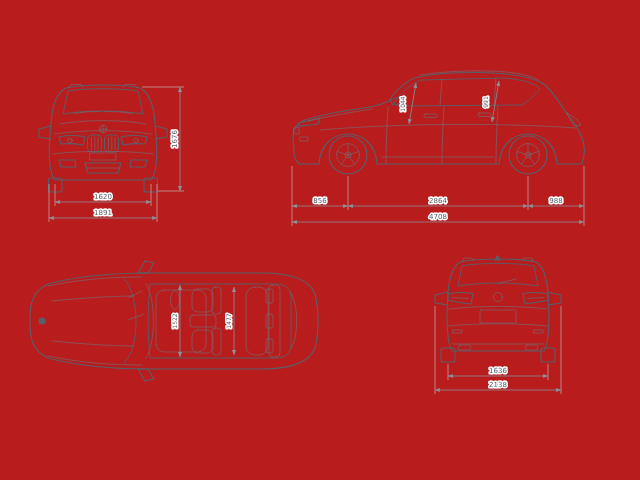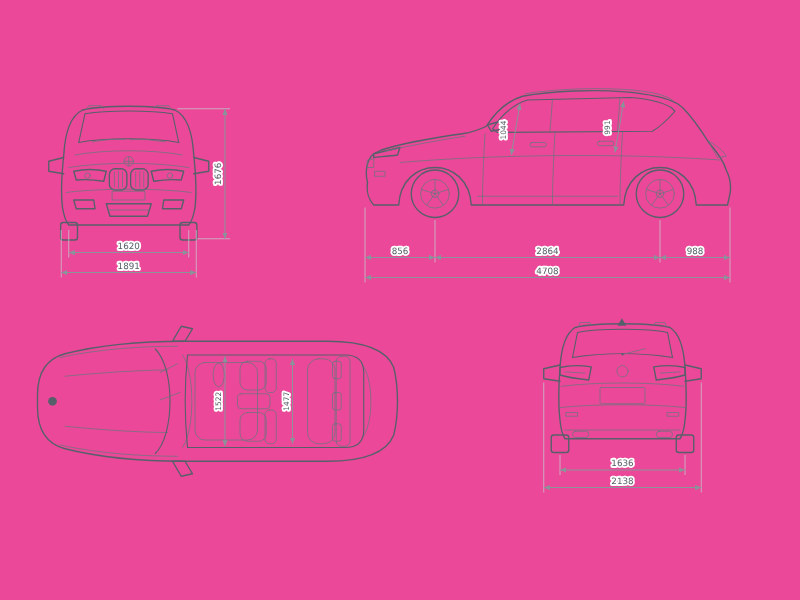--- a/index.html
+++ b/index.html
@@ -1,16 +1,16 @@
 <!DOCTYPE html>
 <html><head>
 <meta charset="utf-8">
 <style>
   html,body{margin:0;padding:0;background:#ffffff;}
-  #stage{position:relative;width:640px;height:480px;background:#ec4899;overflow:hidden;
+  #stage{position:relative;width:640px;height:480px;background:#b91c1c;overflow:hidden;
          font-family:"DejaVu Sans",sans-serif;}
   svg{position:absolute;inset:0;}
   .body-line{fill:none;stroke:#57606a;stroke-width:1.1;stroke-linejoin:round;stroke-linecap:round;}
   .thin{fill:none;stroke:#6b747e;stroke-width:0.6;stroke-linejoin:round;stroke-linecap:round;}
   .fill-dark{fill:#57606a;stroke:none;}
   .glass{fill:none;stroke:#57606a;stroke-width:0.9;}
   .dim-line{stroke:#8a929a;stroke-width:0.8;fill:none;}
   .ext-line{stroke:#c3c9cf;stroke-width:0.6;fill:none;}
   .dim-text{font:7px "DejaVu Sans",sans-serif;fill:#555d66;paint-order:stroke;stroke:#ffffff;
             stroke-width:3px;stroke-linejoin:round;text-anchor:middle;}

